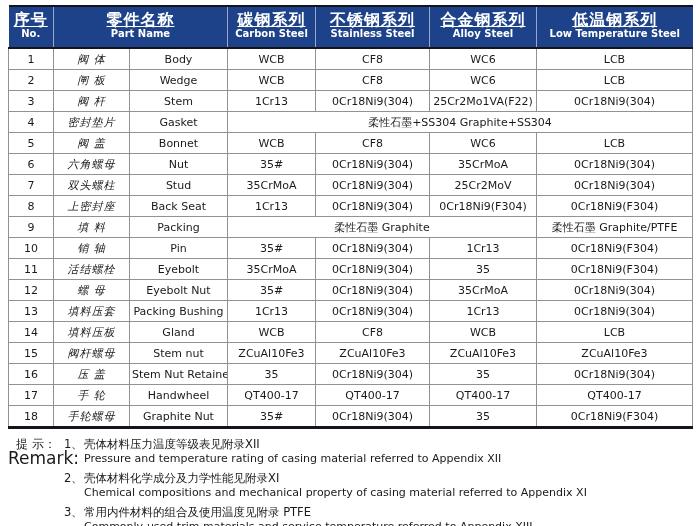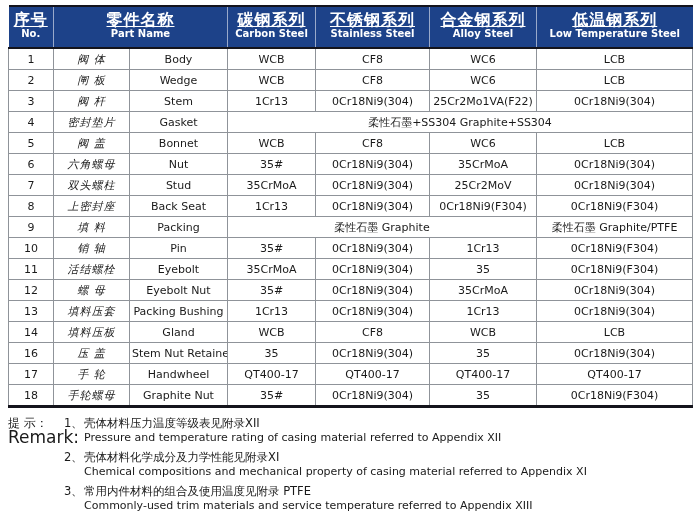--- a/index.html
+++ b/index.html
@@ -58,21 +58,21 @@
     overflow: hidden;
   }
   tbody td.part-cn { letter-spacing: 1px; font-style: italic; }
   .remark {
     display: flex;
     padding: 9px 0 0 0;
     font-size: 11px;
     line-height: 13px;
   }
   .remark-label { width: 56px; flex-shrink: 0; }
-  .remark-label .rl-cn { font-size: 12px; margin-bottom: 1px; }
+  .remark-label .rl-cn { font-size: 12px; margin-bottom: 1px; text-align: center; }
   .remark-label .rl-en { font-size: 17px; }
   .remark-items { flex: 1; }
   .remark-item { display: flex; margin-bottom: 7px; }
   .remark-item .num { width: 20px; flex-shrink: 0; font-size: 11.5px; }
   .remark-item .lines .ln-cn { font-size: 11.5px; margin-bottom: 1px; }
   .remark-item .lines .ln-en { font-size: 11px; }
 </style>
 </head>
 <body>
 
@@ -230,20 +230,29 @@
           <td class="material">0Cr18Ni9(304)</td>
         </tr>
         <tr>
           <td class="no">14</td>
           <td class="part-cn">填料压板</td>
           <td class="part-en">Gland</td>
           <td class="material">WCB</td>
           <td class="material">CF8</td>
           <td class="material">WCB</td>
           <td class="material">LCB</td>
+        </tr>
+        <tr>
+          <td class="no">15</td>
+          <td class="part-cn">阀杆螺母</td>
+          <td class="part-en">Stem nut</td>
+          <td class="material">ZCuAl10Fe3</td>
+          <td class="material">ZCuAl10Fe3</td>
+          <td class="material">ZCuAl10Fe3</td>
+          <td class="material">ZCuAl10Fe3</td>
         </tr>
         <tr>
           <td class="no">16</td>
           <td class="part-cn">压 盖</td>
           <td class="part-en">Stem Nut Retainer</td>
           <td class="material">35</td>
           <td class="material">0Cr18Ni9(304)</td>
           <td class="material">35</td>
           <td class="material">0Cr18Ni9(304)</td>
         </tr>

